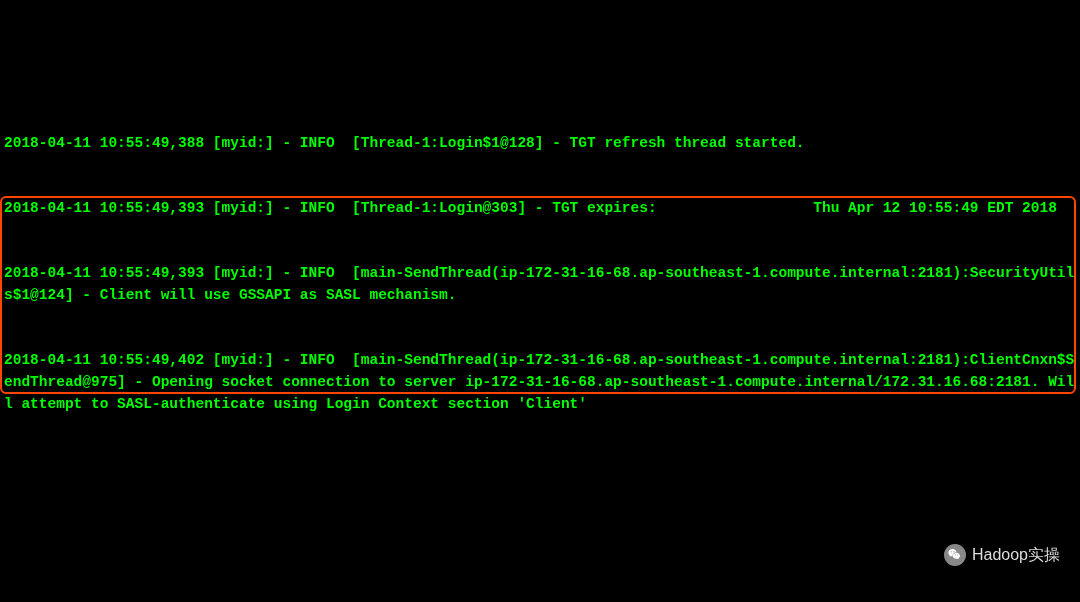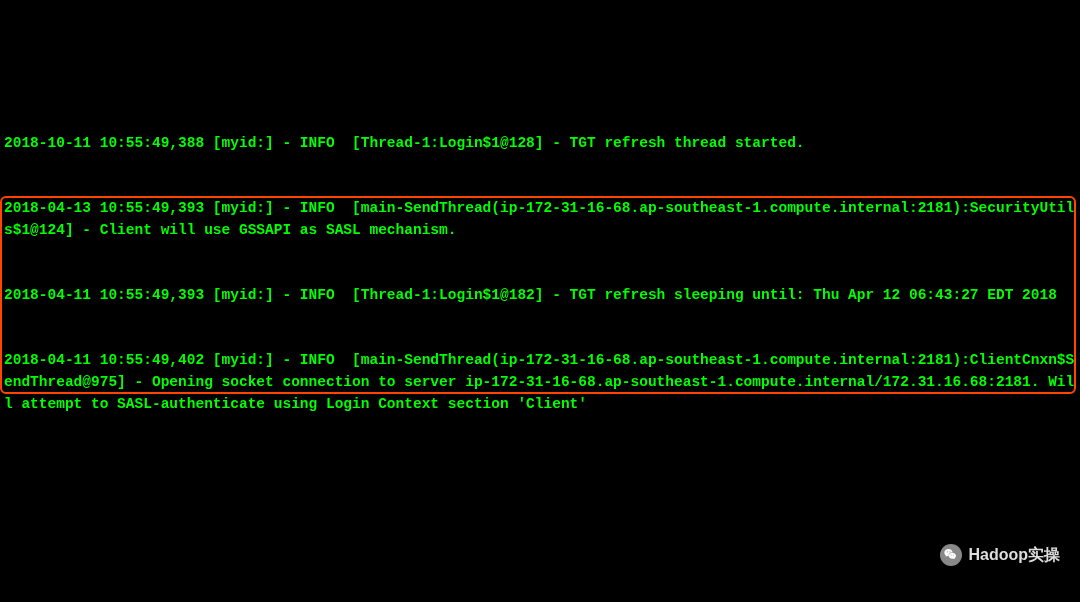--- a/index.html
+++ b/index.html
@@ -40,21 +40,21 @@
       position: absolute;
       bottom: 35px;
       right: 20px;
       z-index: 20;
       display: flex;
       align-items: center;
       gap: 6px;
       color: #dddddd;
       font-family: Arial, sans-serif;
       font-size: 16px;
-      font-weight: bold;
+      font-weight: normal;
     }
     .watermark-icon {
       width: 22px;
       height: 22px;
       background: #888;
       border-radius: 50%;
       display: flex;
       align-items: center;
       justify-content: center;
     }
@@ -63,23 +63,23 @@
       height: 16px;
       fill: #fff;
     }
   </style>
 </head>
 <body>
 
 
 
 <div class="terminal-output">
-  <span class="log-line">2018-10-11 10:55:49,388 [myid:] - INFO  [Thread-1:Login$1@128] - TGT refresh thread started.</span>
-  <span class="log-line">2018-04-13 10:55:49,393 [myid:] - INFO  [main-SendThread(ip-172-31-16-68.ap-southeast-1.compute.internal:2181):SecurityUtils$1@124] - Client will use GSSAPI as SASL mechanism.</span>
-  <span class="log-line">2018-04-11 10:55:49,393 [myid:] - INFO  [Thread-1:Login$1@182] - TGT refresh sleeping until: Thu Apr 12 06:43:27 EDT 2018</span>
+  <span class="log-line">2018-04-11 10:55:49,388 [myid:] - INFO  [Thread-1:Login$1@128] - TGT refresh thread started.</span>
+  <span class="log-line">2018-04-11 10:55:49,393 [myid:] - INFO  [Thread-1:Login@303] - TGT expires:                  Thu Apr 12 10:55:49 EDT 2018</span>
+  <span class="log-line">2018-04-11 10:55:49,393 [myid:] - INFO  [main-SendThread(ip-172-31-16-68.ap-southeast-1.compute.internal:2181):SecurityUtils$1@124] - Client will use GSSAPI as SASL mechanism.</span>
   <span class="log-line">2018-04-11 10:55:49,402 [myid:] - INFO  [main-SendThread(ip-172-31-16-68.ap-southeast-1.compute.internal:2181):ClientCnxn$SendThread@975] - Opening socket connection to server ip-172-31-16-68.ap-southeast-1.compute.internal/172.31.16.68:2181. Will attempt to SASL-authenticate using Login Context section 'Client'</span>
   
   
 </div>
 
 <div class="highlight-box" style="top: 196px; left: 0px; width: 1076px; height: 198px;"></div>
 
 <div class="watermark">
   <span class="watermark-icon">
     <svg viewBox="0 0 24 24">

